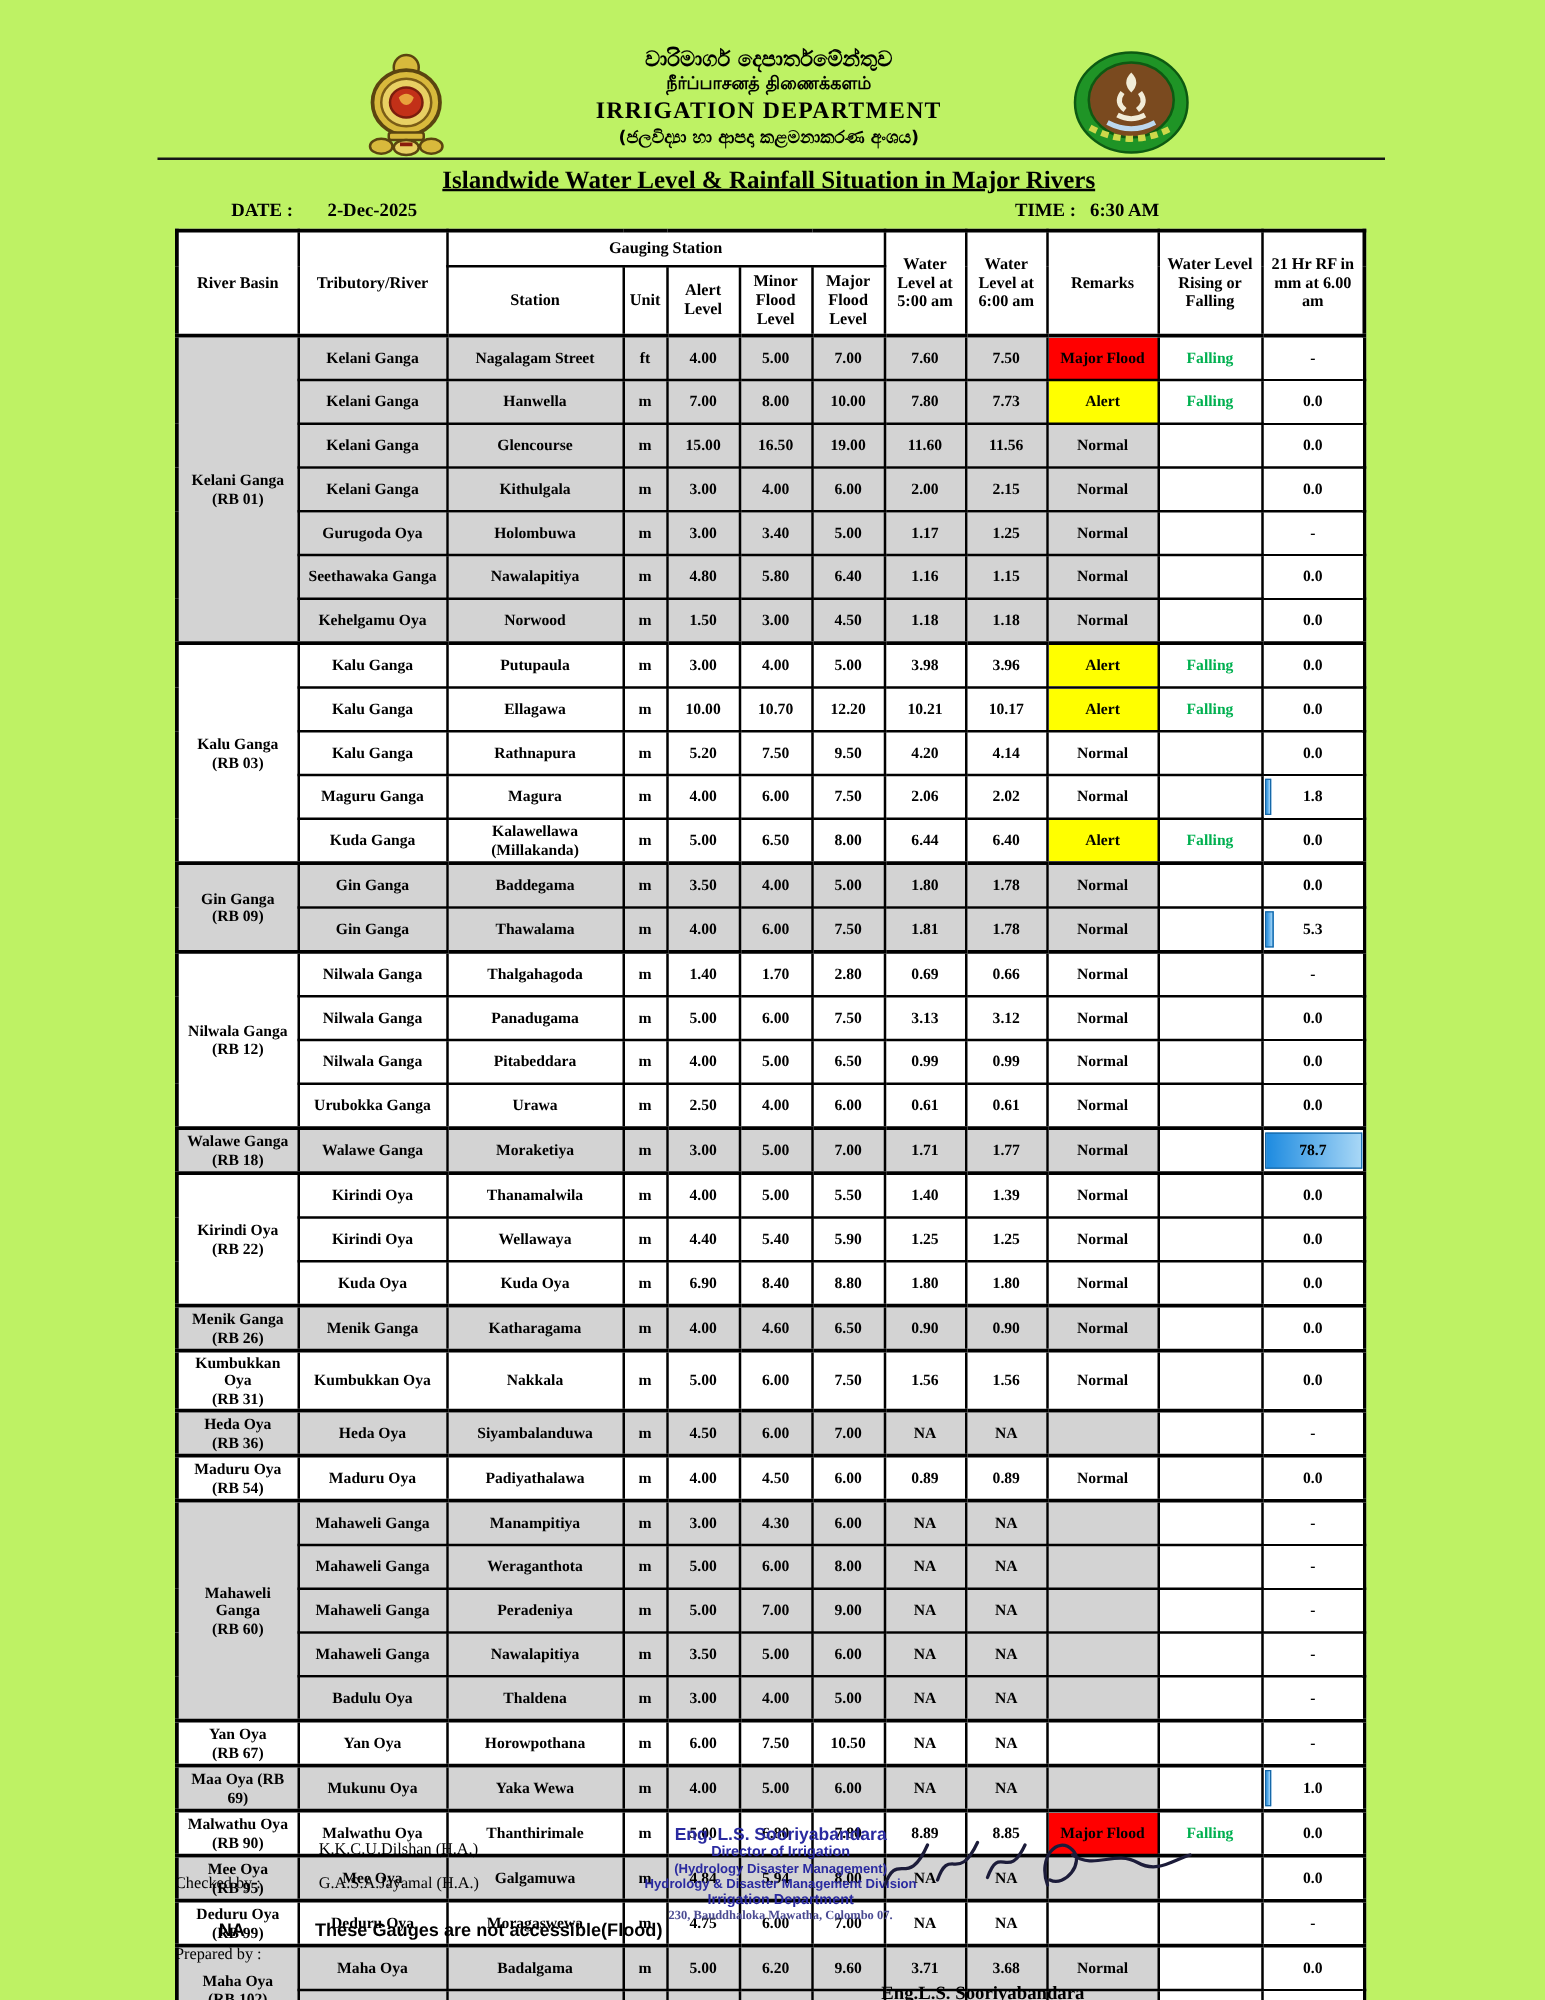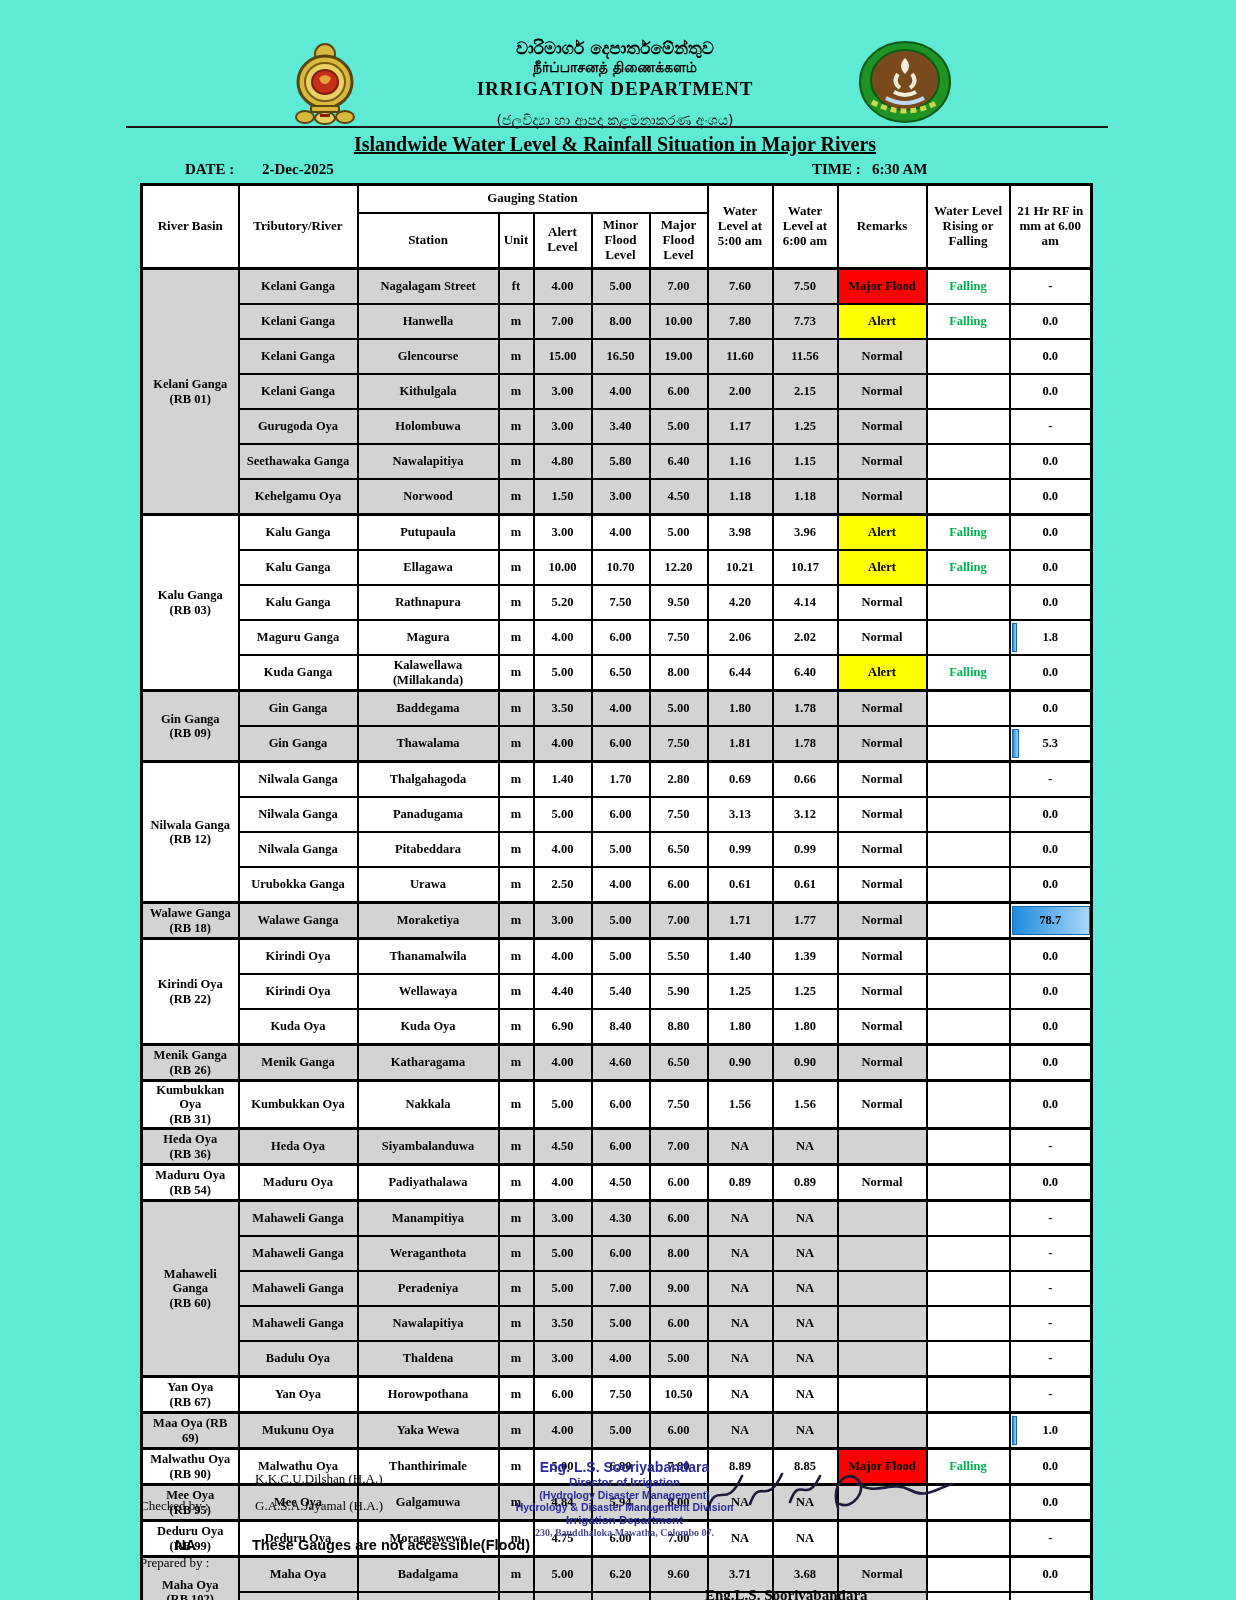--- a/index.html
+++ b/index.html
@@ -1,26 +1,26 @@
 <!DOCTYPE html>
 <html><head>
 <meta charset="utf-8">
 <style>
   html,body{margin:0;padding:0;background:#888;}
-  .page{position:relative;width:1236px;height:1600px;background:#5eead4;margin:0 auto;
+  .page{position:relative;width:1236px;height:1600px;background:#bef264;margin:0 auto;
         font-family:"Liberation Serif", serif;color:#000;overflow:hidden;}
 
   
   .org-block{position:absolute;left:140px;top:38px;width:950px;text-align:center;
              font-family:"DejaVu Sans", sans-serif;}
   .org-si{font-size:17px;font-weight:bold;line-height:1.25;}
   .org-ta{font-size:14px;font-weight:bold;line-height:1.25;}
   .org-en{font-size:19px;font-weight:bold;letter-spacing:1px;line-height:1.3;
           font-family:"Liberation Serif", serif;}
-  .org-sub{font-size:14px;font-weight:normal;line-height:1.4;margin-top:10px;}
+  .org-sub{font-size:14px;font-weight:bold;line-height:1.4;}
   .rule{position:absolute;left:126px;top:126px;width:982px;border-top:2px solid #161616;}
 
   .report-title{position:absolute;left:140px;top:133px;width:950px;text-align:center;
                 font-size:20px;font-weight:bold;text-decoration:underline;}
   .dateline{position:absolute;left:140px;top:161px;width:950px;height:20px;font-size:15px;font-weight:bold;}
   .dateline .dl{position:absolute;}
 
   
   .emblem{position:absolute;left:281px;top:42px;}
   .deptlogo{position:absolute;left:856px;top:40px;}

